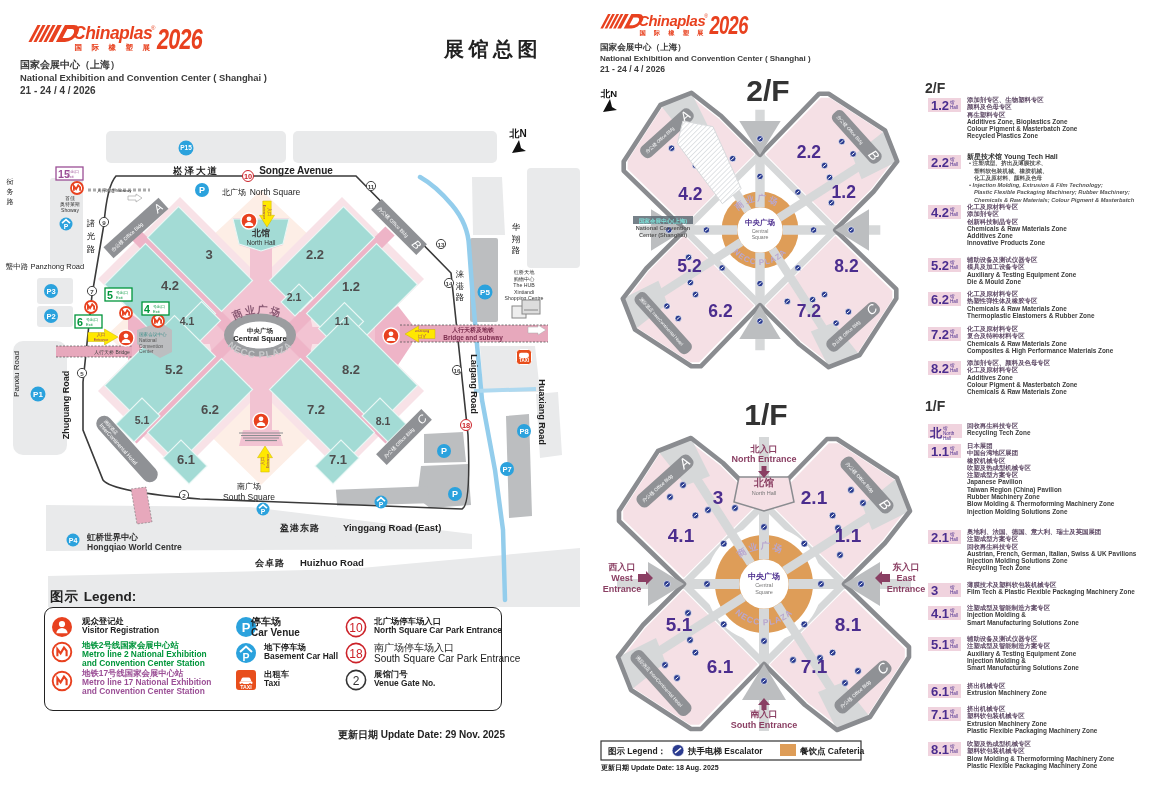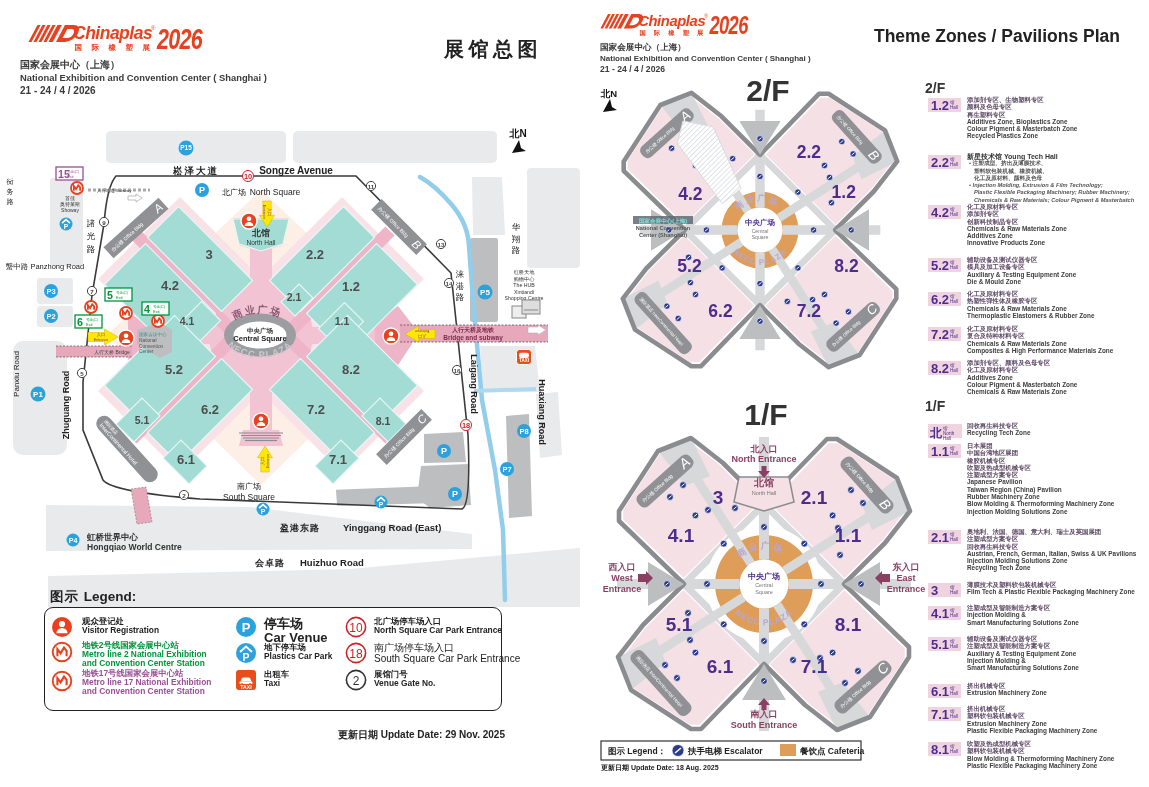--- a/index.html
+++ b/index.html
@@ -46,21 +46,20 @@
 <text x="46.5" y="25.5" font-size="7.5" font-weight="bold" letter-spacing="9.5">国际橡塑展</text>
 <text transform="translate(129,24.5) scale(0.72,1)" font-size="30" font-weight="bold" font-style="italic" letter-spacing="-1">2026</text>
 </g>
     </svg></div>
 <div class="abs" style="left:600px;top:42px;color:#3a3a3a;line-height:11px">
     <div style="font-size:8.6px;font-weight:bold">国家会展中心（上海）</div>
     <div style="font-size:8px;font-weight:bold">National Exhibition and Convention Center ( Shanghai )</div>
     <div style="font-size:8.6px;font-weight:bold">21 - 24 / 4 / 2026</div>
   </div>
 <div class="abs" style="left:840px;top:22px;width:280px;text-align:right;color:#222">
-    <div style="font-size:17.5px;font-weight:bold;margin-top:4px">Theme Zones / Pavilions Plan</div>
   </div>
 <svg class="abs" style="left:0;top:125px" width="580" height="482" viewBox="0 125 580 482" preserveAspectRatio="xMinYMin">
     <rect x="106" y="131" width="180" height="32" rx="5" fill="#e9eaeb"></rect>
     <rect x="293" y="131" width="204" height="32" rx="5" fill="#e9eaeb"></rect>
     <rect x="50" y="178" width="33" height="88" rx="3" fill="#e9eaeb"></rect>
     <rect x="37" y="278" width="36" height="26" rx="3" fill="#e9eaeb"></rect>
     <rect x="37" y="306" width="36" height="21" rx="3" fill="#e9eaeb"></rect>
     <rect x="13" y="341" width="54" height="114" rx="10" fill="#e9eaeb"></rect>
     <rect x="527" y="168" width="53" height="100" rx="4" fill="#e9eaeb"></rect>
     <polygon points="472,177 502,177 505,235 473,235" fill="#e9eaeb"></polygon>
@@ -392,27 +391,27 @@
 <div class="abs" style="left:82px;top:641px;font-size:8.4px;font-weight:bold;color:#222;line-height:1.08">
     <div><span style="color:#00953b">地铁2号线国家会展中心站</span></div>
     <div><span style="color:#00953b">Metro line 2 National Exhibition</span></div>
     <div><span style="color:#00953b">and Convention Center Station</span></div>
   </div>
 <div class="abs" style="left:82px;top:669px;font-size:8.4px;font-weight:bold;color:#222;line-height:1.08">
     <div><span style="color:#9b4f96">地铁17号线国家会展中心站</span></div>
     <div><span style="color:#9b4f96">Metro line 17 National Exhibition</span></div>
     <div><span style="color:#9b4f96">and Convention Center Station</span></div>
   </div>
-<div class="abs" style="left:264px;top:617px;font-size:13px;font-weight:bold;color:#222;line-height:1.08">
+<div class="abs" style="left:251px;top:617px;font-size:10px;font-weight:bold;color:#222;line-height:1.08">
     <div>停车场</div>
     <div>Car Venue</div>
   </div>
 <div class="abs" style="left:264px;top:643px;font-size:8.4px;font-weight:bold;color:#222;line-height:1.08">
     <div>地下停车场</div>
-    <div>Plastics Car Park</div>
+    <div>Basement Car Hall</div>
   </div>
 <div class="abs" style="left:264px;top:670px;font-size:8.4px;font-weight:bold;color:#222;line-height:1.08">
     <div>出租车</div>
     <div>Taxi</div>
   </div>
 <div class="abs" style="left:374px;top:617px;font-size:8.4px;font-weight:bold;color:#222;line-height:1.08">
     <div>北广场停车场入口</div>
     <div>North Square Car Park Entrance</div>
   </div>
 <div class="abs" style="left:374px;top:643px;font-size:10px;font-weight:normal;color:#222;line-height:1.08">

